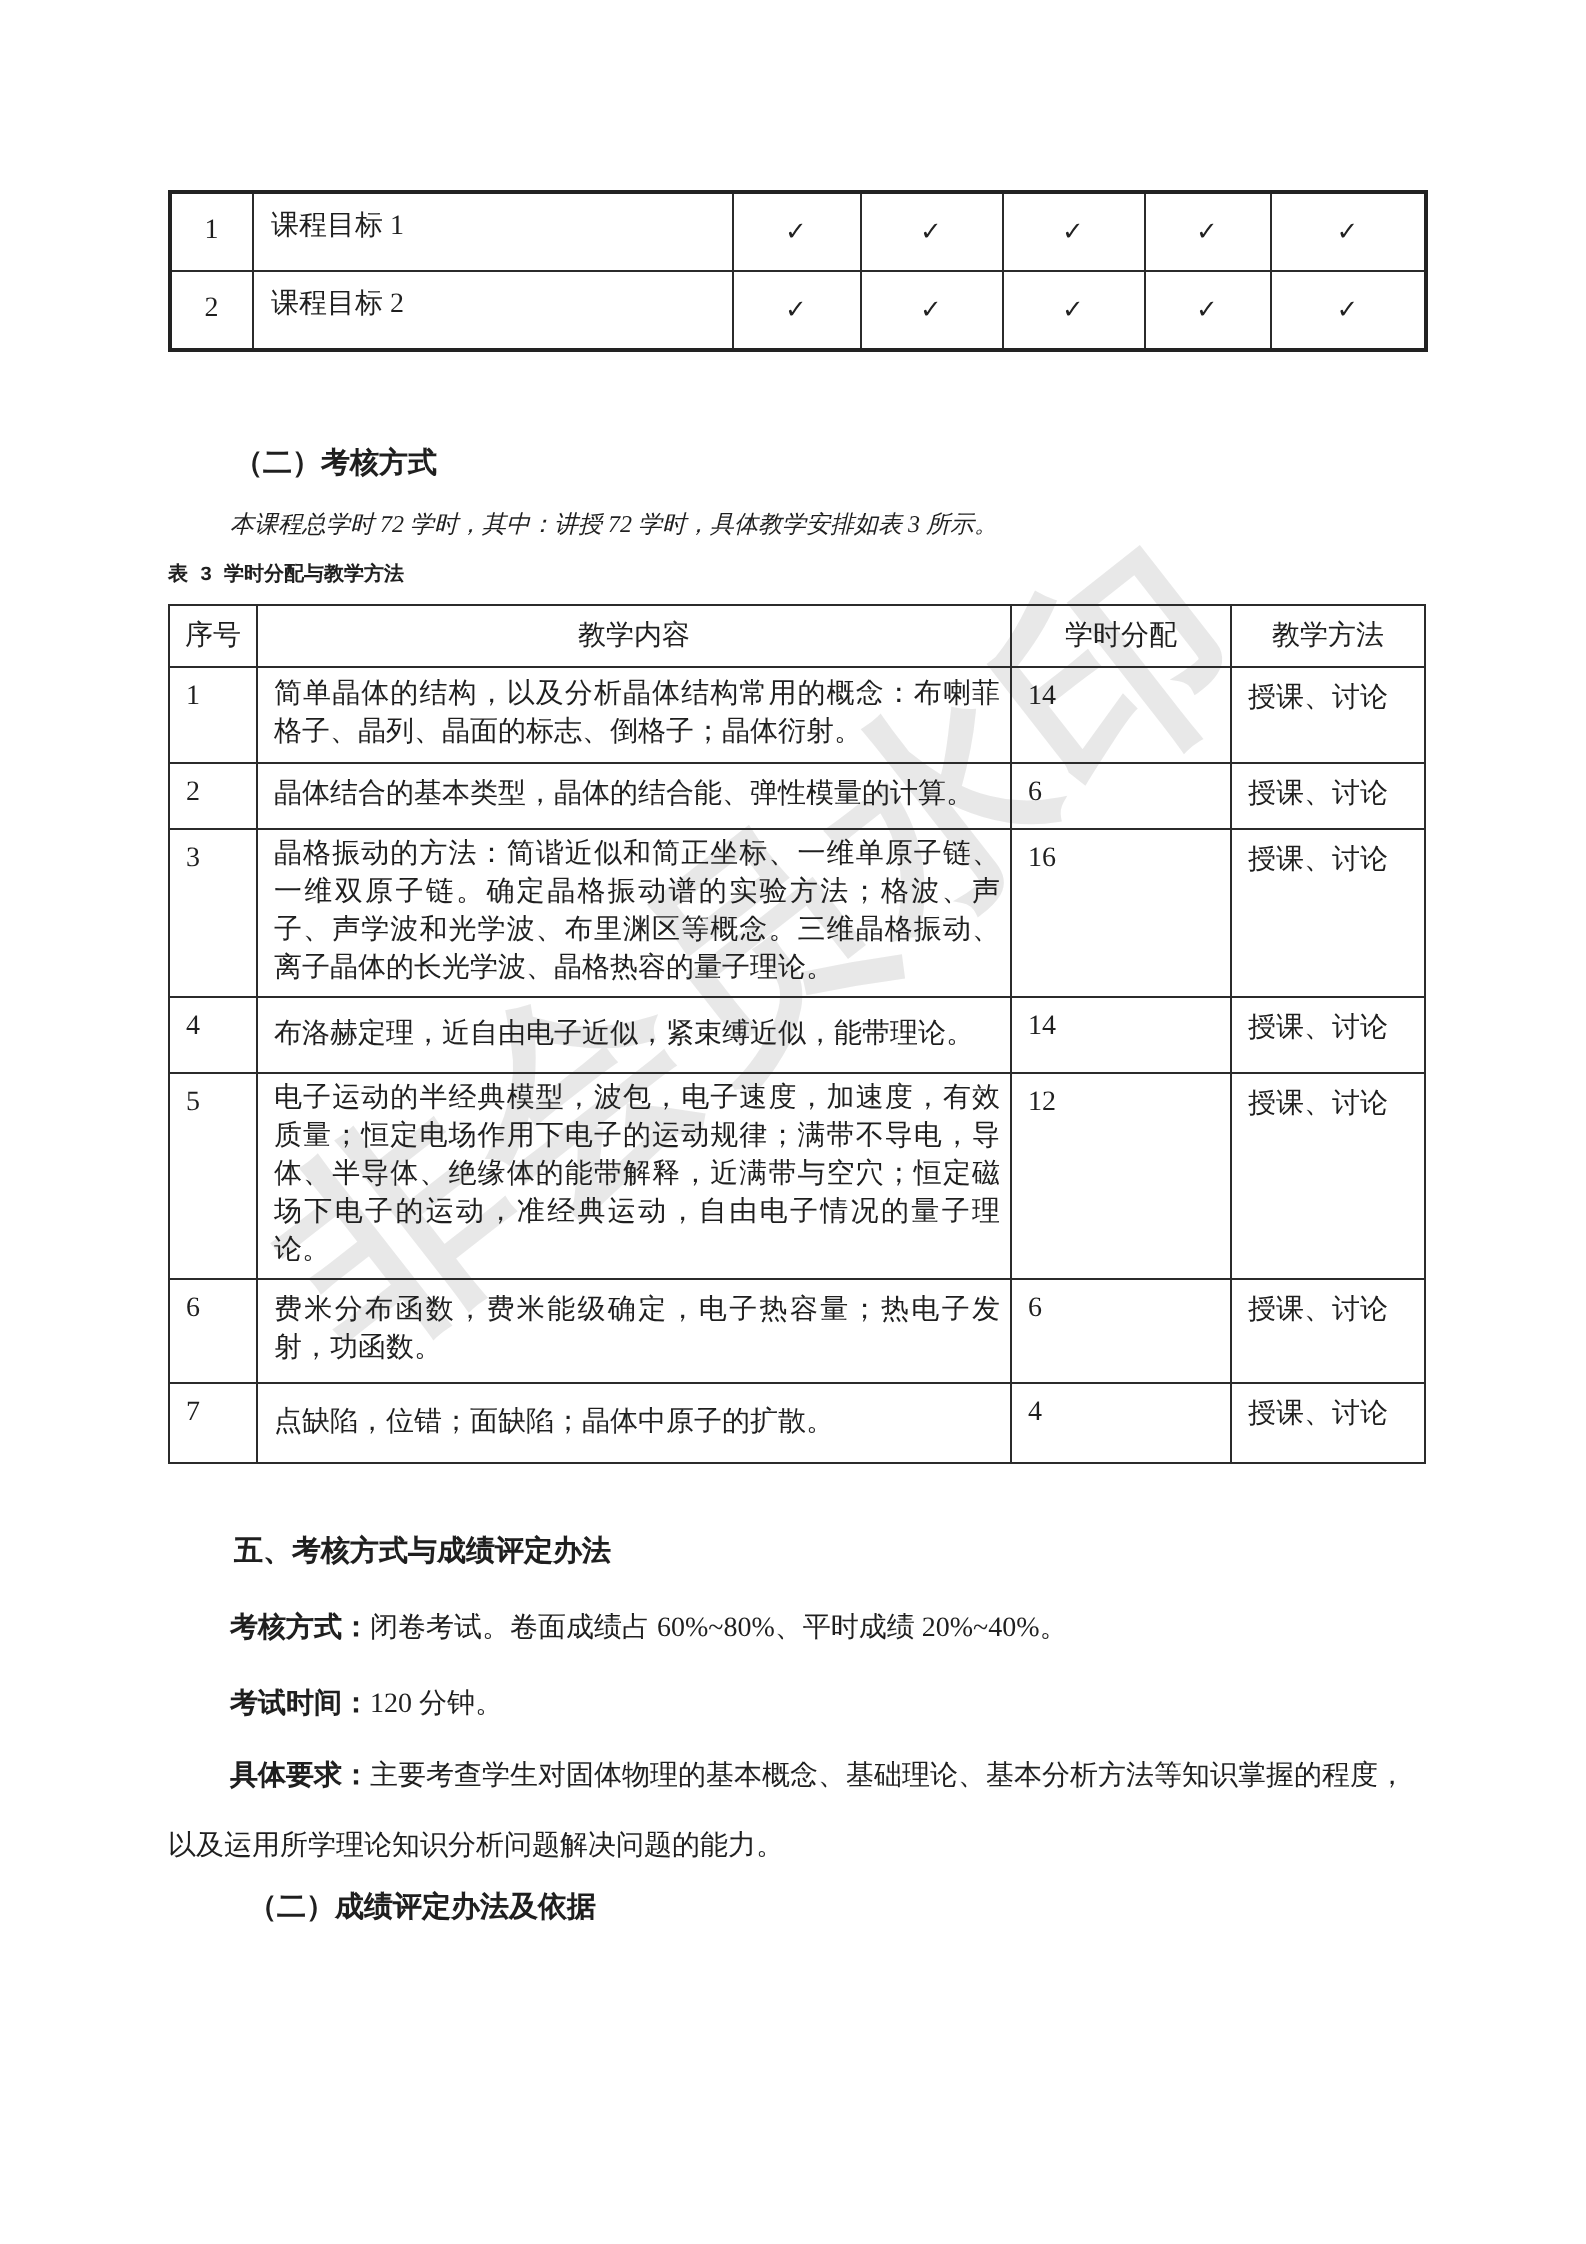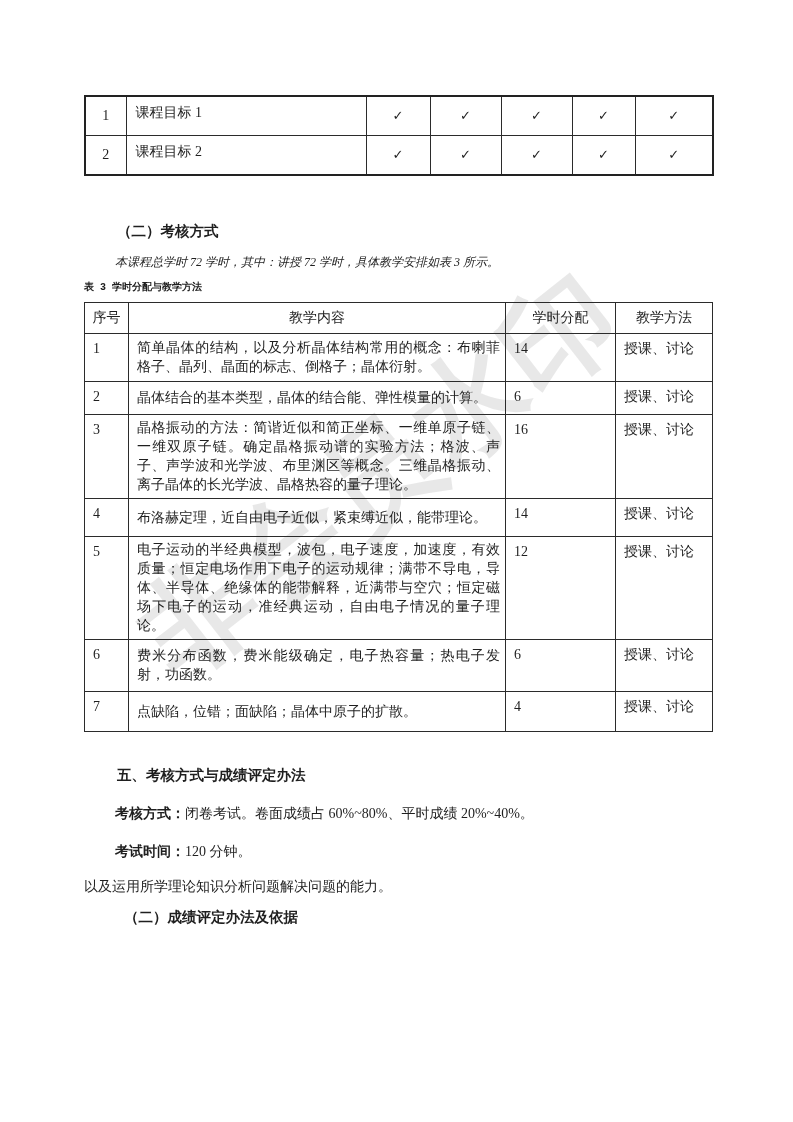--- a/index.html
+++ b/index.html
@@ -156,18 +156,21 @@
     </table>
 
     <div class="h-main">五、考核方式与成绩评定办法</div>
 
     <div class="line">
       <span class="lbl">考核方式：</span><span>闭卷考试。卷面成绩占 60%~80%、平时成绩 20%~40%。</span>
     </div>
     <div class="line">
       <span class="lbl">考试时间：</span><span>120 分钟。</span>
     </div>
+    <div class="line" style="margin-top:18px;">
+      <span class="lbl">具体要求：</span><span>主要考查学生对固体物理的基本概念、基础理论、基本分析方法等知识掌握的程度，</span>
+    </div>
     <div class="line noind" style="margin-top:17px;">以及运用所学理论知识分析问题解决问题的能力。</div>
 
     <div class="h-sub" style="margin-top:12px;">（二）成绩评定办法及依据</div>
 
   </div>
 </div>
 
 </body></html>

